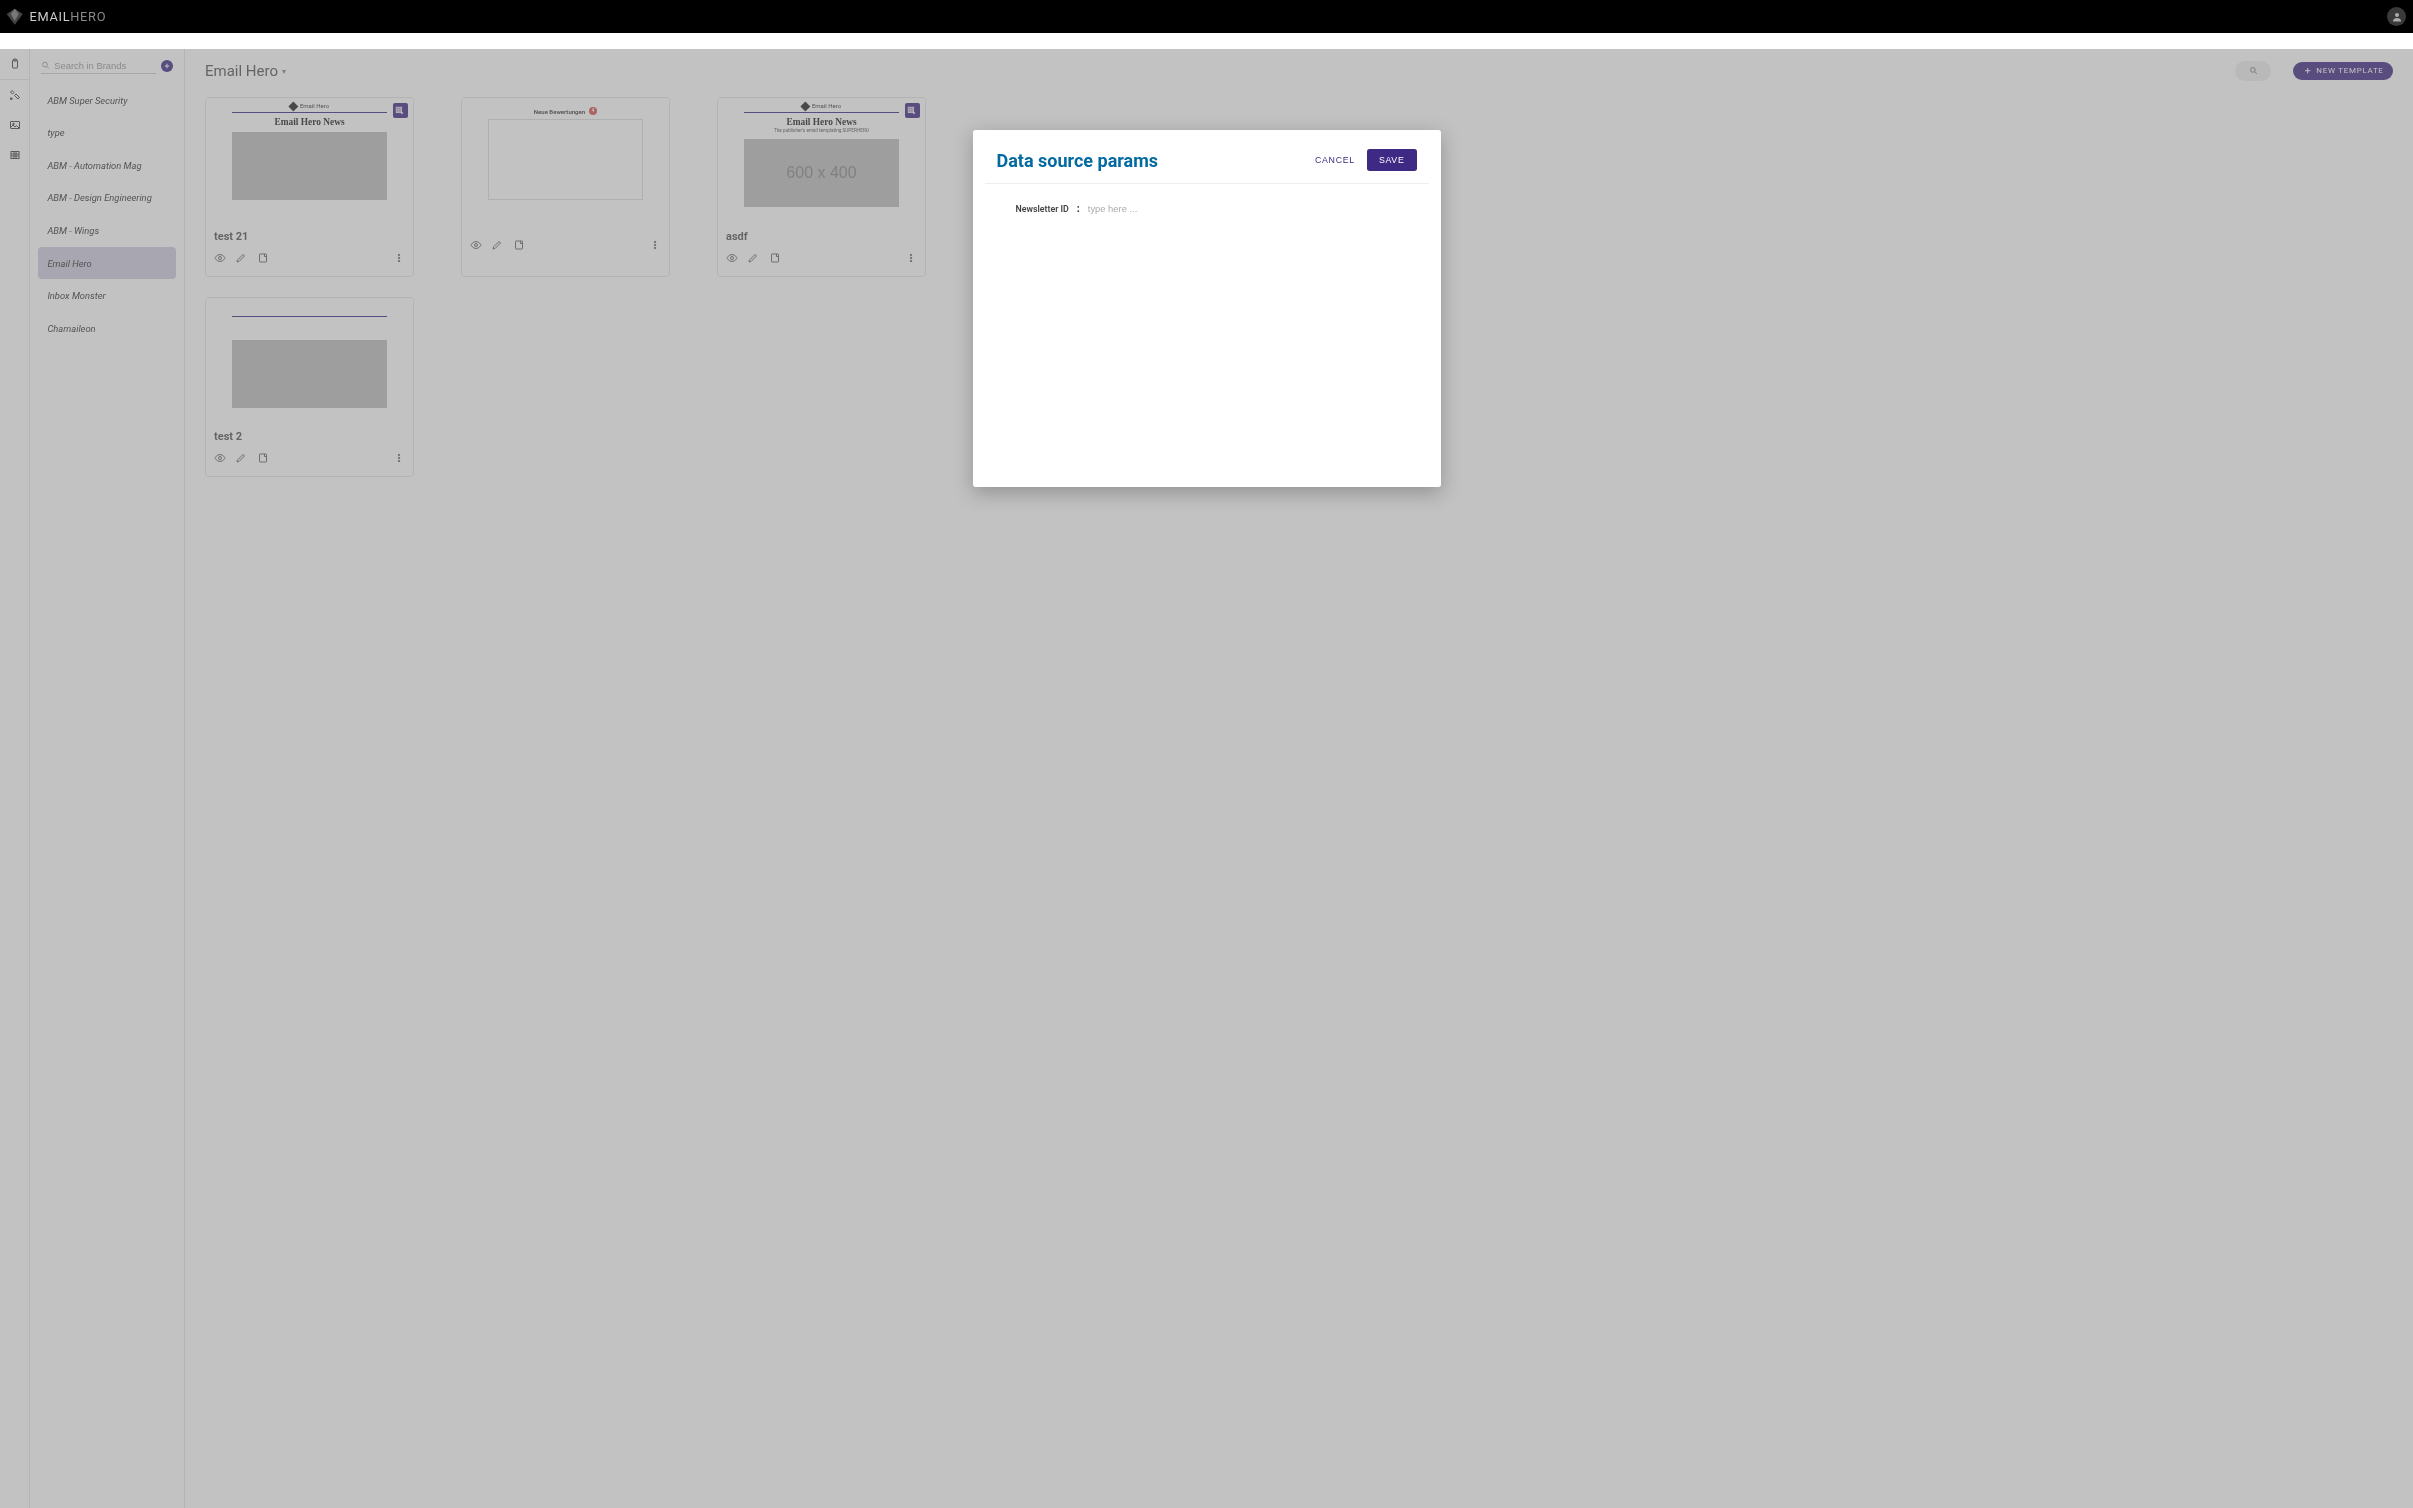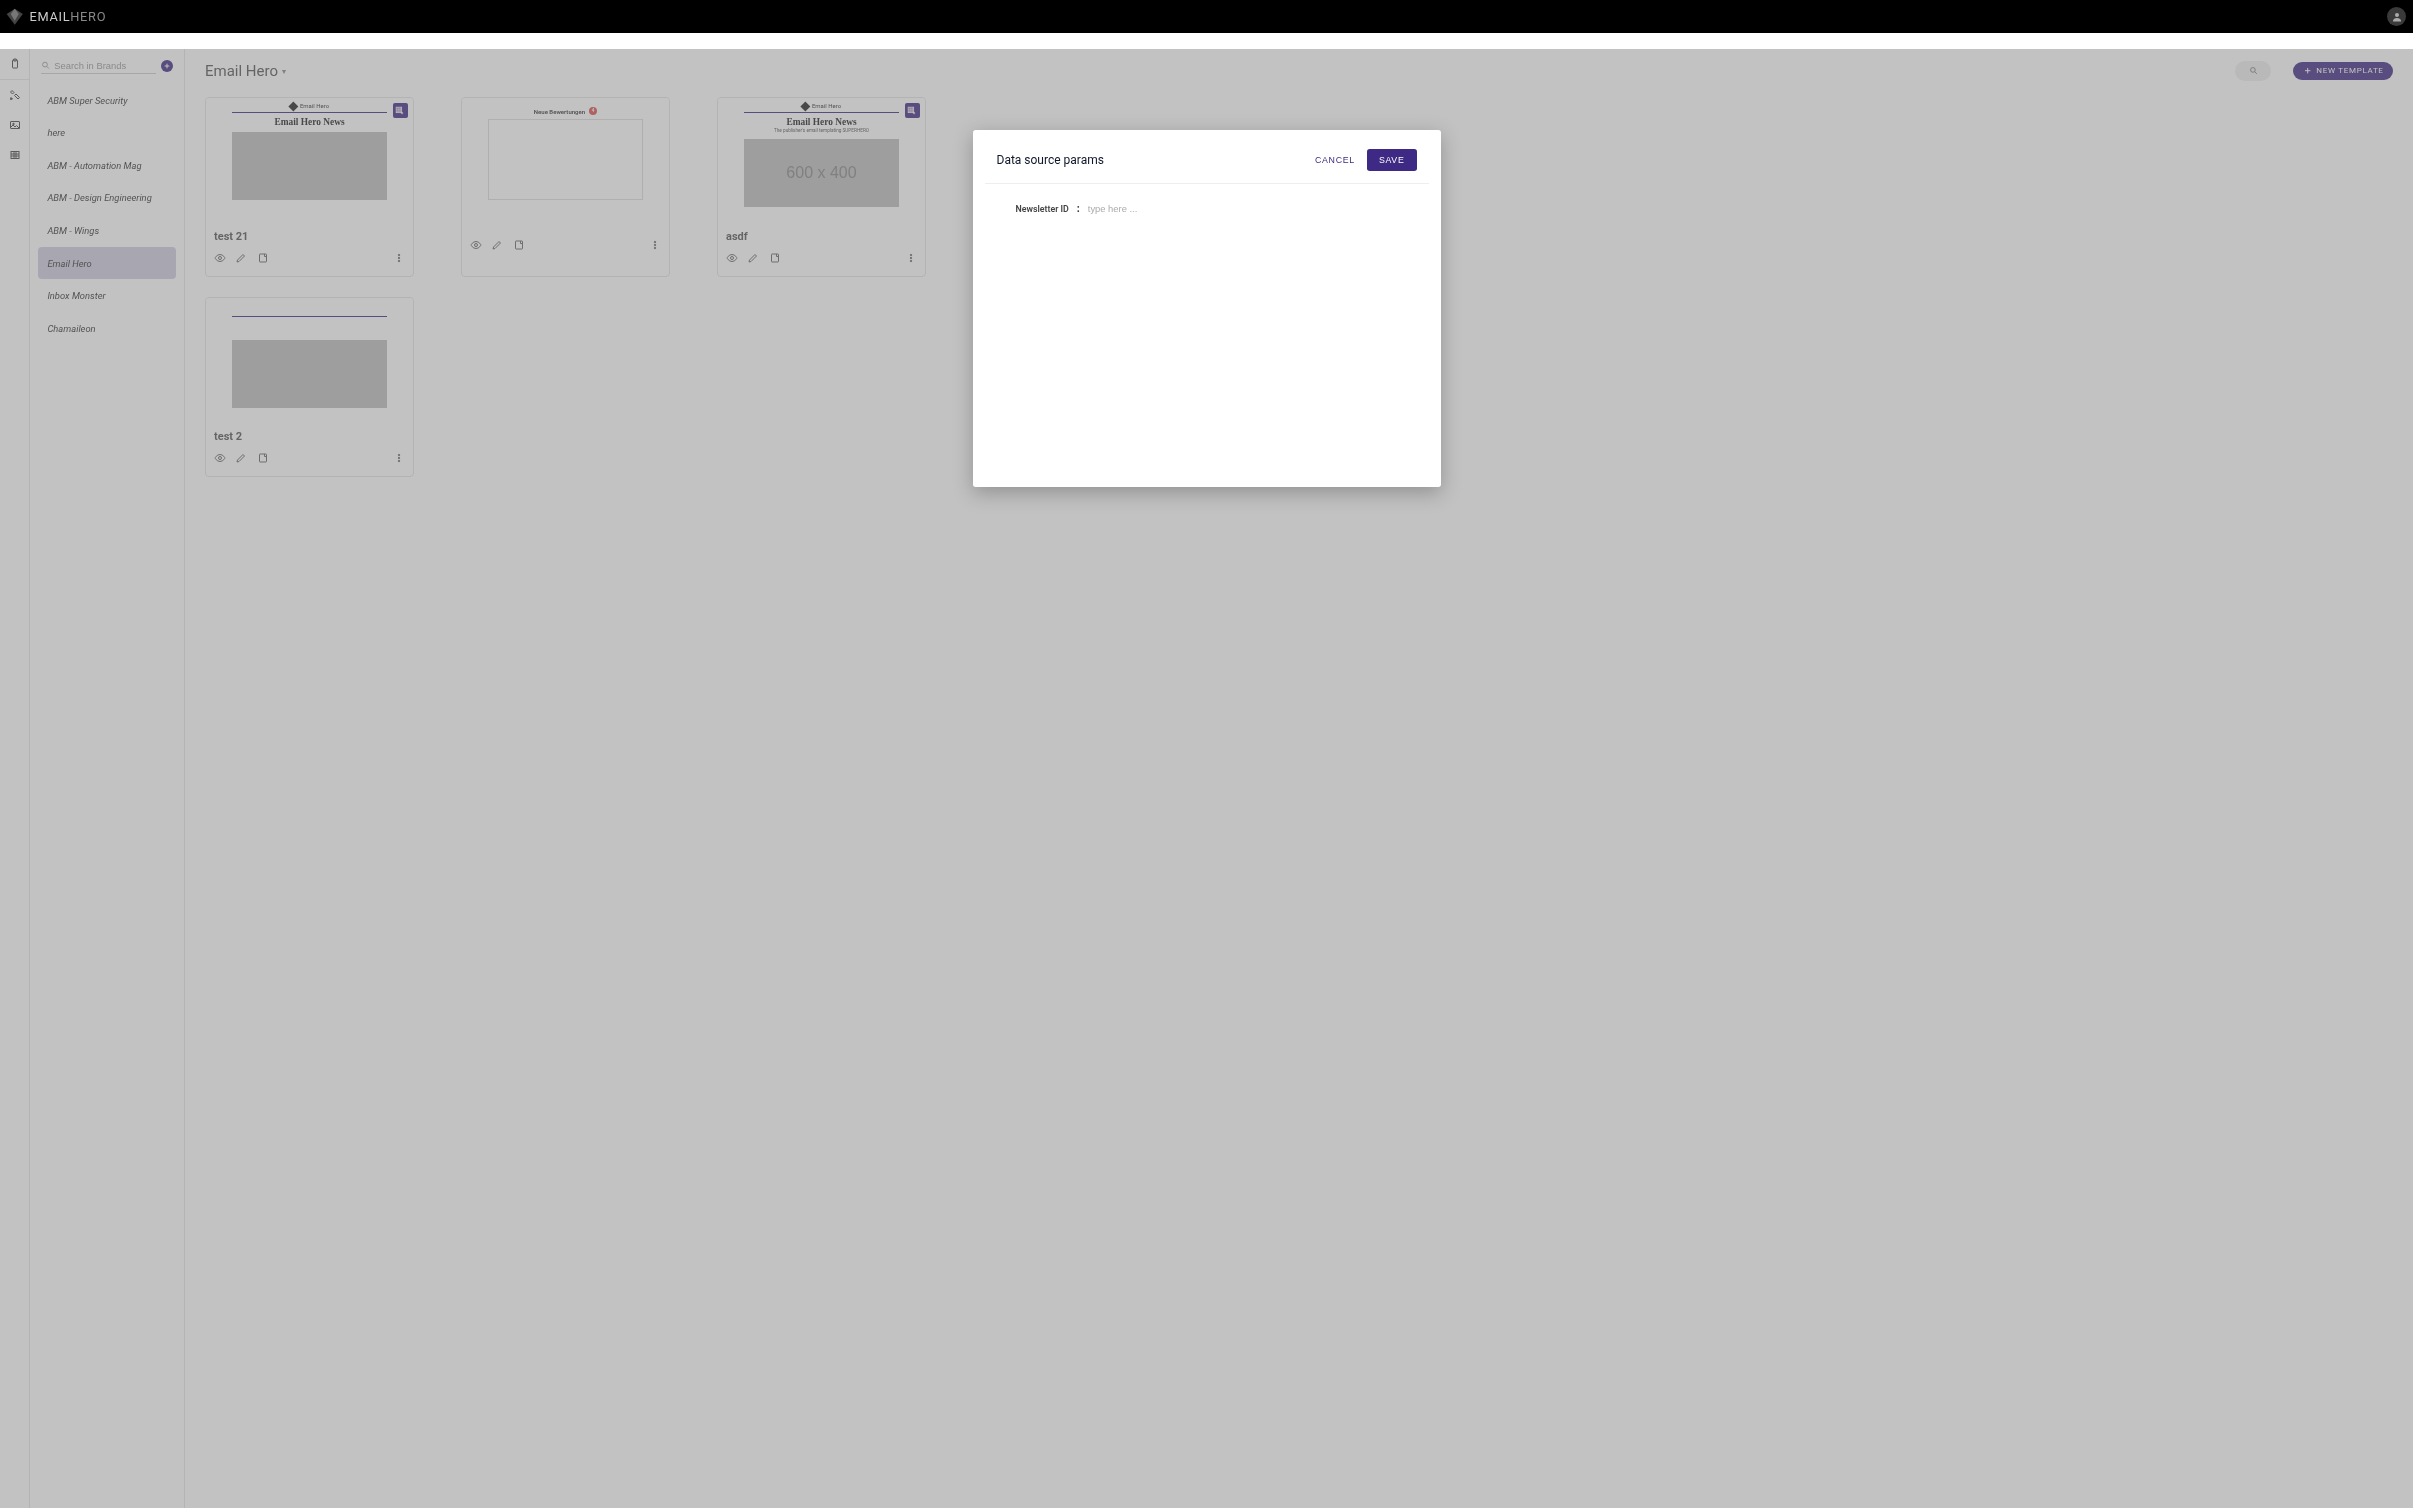--- a/index.html
+++ b/index.html
@@ -135,21 +135,21 @@
     padding-top: 81px;
     z-index: 50;
   }
   .modal {
     width: 468px; min-height: 357px; background: #fff; border-radius: 2.7px;
     box-shadow: 0 5.4px 20px rgba(0,0,0,0.25);
     padding: 19px 24px 19px 24px;
     position: relative;
   }
   .modal-head { display: flex; align-items: center; justify-content: space-between; padding-bottom: 12px; }
-  .modal-title { font-size: 12px; color: #0f172a; font-weight: 400; }
+  .modal-title { font-size: 18px; color: #0369a1; font-weight: 700; }
   .modal-btns { display: flex; align-items: center; gap: 8px; }
   .btn-flat { background: transparent; color: #3e2a84; font-size: 8.8px; letter-spacing: 0.7px; padding: 5.4px 4px; cursor: pointer; border: none; }
   .btn-primary { background: #3e2a84; color: #fff; font-size: 8.8px; letter-spacing: 0.7px; padding: 6px 12px; border-radius: 2.7px; cursor: pointer; border: none; }
   .modal-divider { height: 0.7px; background: #eee; margin: 0 -12px 15px -12px; }
   .form-row { display: flex; align-items: center; gap: 8px; padding-left: 19px; }
   .form-label { font-size: 8.8px; font-weight: 600; color: #444; min-width: 48px; text-align: right; }
   .form-sep { color: #333; font-weight: 700; }
   .form-input {
     border: none; border-bottom: 0.7px solid transparent; font-size: 9.4px; padding: 4px 0;
     outline: none; width: 175px; color: #333;
@@ -220,21 +220,21 @@
         <input type="text" placeholder="Search in Brands" style="">
       </div>
       <div class="brand-add">
         <svg viewBox="0 0 24 24" stroke="currentColor" stroke-width="3">
           <path d="M12 5v14M5 12h14"></path>
         </svg>
       </div>
     </div>
     <div class="brand-list" id="brand-list">
         <div class="brand-item">ABM Super Security</div>
-        <div class="brand-item">here</div>
+        <div class="brand-item">type</div>
         <div class="brand-item">ABM - Automation Mag</div>
         <div class="brand-item">ABM - Design Engineering</div>
         <div class="brand-item">ABM - Wings</div>
         <div class="brand-item active">Email Hero</div>
         <div class="brand-item">Inbox Monster</div>
         <div class="brand-item">Chamaileon</div>
       </div>
   </div>
 
   <div class="main">

